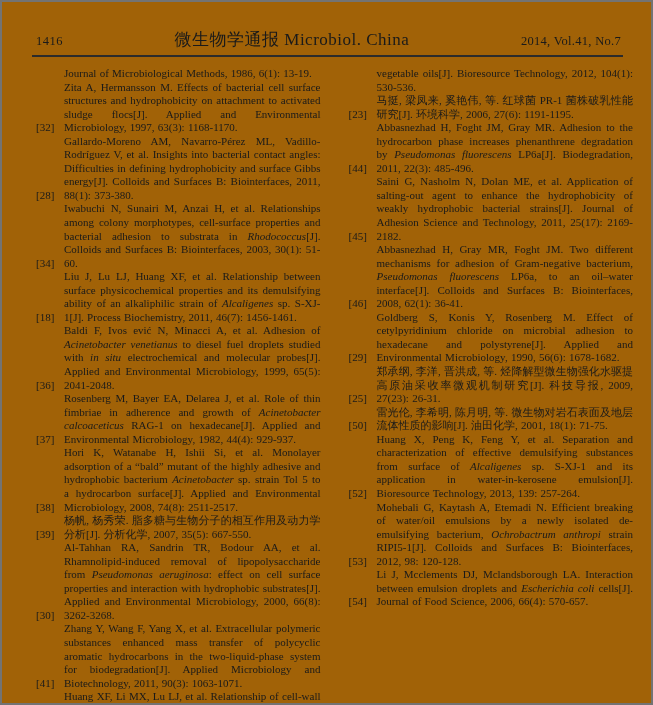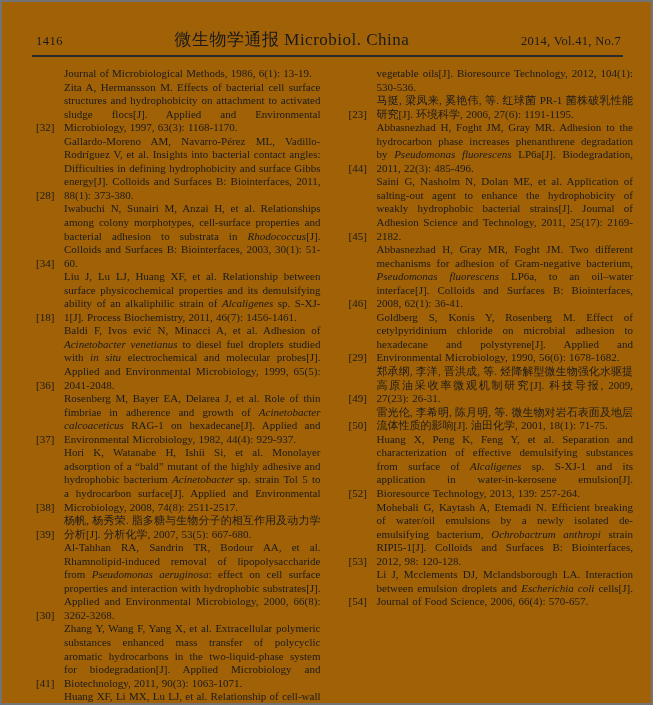--- a/index.html
+++ b/index.html
@@ -99,21 +99,21 @@
         <div class="ref-entry">
           <span class="ref-num">[37]</span>
           <div class="ref-text">Rosenberg M, Bayer EA, Delarea J, et al. Role of thin fimbriae in adherence and growth of <i>Acinetobacter calcoaceticus</i> RAG-1 on hexadecane[J]. Applied and Environmental Microbiology, 1982, 44(4): 929-937.</div>
         </div>
         <div class="ref-entry">
           <span class="ref-num">[38]</span>
           <div class="ref-text">Hori K, Watanabe H, Ishii Si, et al. Monolayer adsorption of a “bald” mutant of the highly adhesive and hydrophobic bacterium <i>Acinetobacter</i> sp. strain Tol 5 to a hydrocarbon surface[J]. Applied and Environmental Microbiology, 2008, 74(8): 2511-2517.</div>
         </div>
         <div class="ref-entry">
           <span class="ref-num">[39]</span>
-          <div class="ref-text">杨帆, 杨秀荣. 脂多糖与生物分子的相互作用及动力学分析[J]. 分析化学, 2007, 53(5): 667-680.</div>
+          <div class="ref-text">杨帆, 杨秀荣. 脂多糖与生物分子的相互作用及动力学分析[J]. 分析化学, 2007, 35(5): 667-550.</div>
         </div>
         <div class="ref-entry">
           <span class="ref-num">[30]</span>
           <div class="ref-text">Al-Tahhan RA, Sandrin TR, Bodour AA, et al. Rhamnolipid-induced removal of lipopolysaccharide from <i>Pseudomonas aeruginosa</i>: effect on cell surface properties and interaction with hydrophobic substrates[J]. Applied and Environmental Microbiology, 2000, 66(8): 3262-3268.</div>
         </div>
         <div class="ref-entry">
           <span class="ref-num">[41]</span>
           <div class="ref-text">Zhang Y, Wang F, Yang X, et al. Extracellular polymeric substances enhanced mass transfer of polycyclic aromatic hydrocarbons in the two-liquid-phase system for biodegradation[J]. Applied Microbiology and Biotechnology, 2011, 90(3): 1063-1071.</div>
         </div>
         <div class="ref-entry">
@@ -140,21 +140,21 @@
         </div>
         <div class="ref-entry">
           <span class="ref-num">[46]</span>
           <div class="ref-text">Abbasnezhad H, Gray MR, Foght JM. Two different mechanisms for adhesion of Gram-negative bacterium, <i>Pseudomonas fluorescens</i> LP6a, to an oil–water interface[J]. Colloids and Surfaces B: Biointerfaces, 2008, 62(1): 36-41.</div>
         </div>
         <div class="ref-entry">
           <span class="ref-num">[29]</span>
           <div class="ref-text">Goldberg S, Konis Y, Rosenberg M. Effect of cetylpyridinium chloride on microbial adhesion to hexadecane and polystyrene[J]. Applied and Environmental Microbiology, 1990, 56(6): 1678-1682.</div>
         </div>
         <div class="ref-entry">
-          <span class="ref-num">[49]</span>
+          <span class="ref-num">[25]</span>
           <div class="ref-text">郑承纲, 李洋, 晋洪成, 等. 烃降解型微生物强化水驱提高原油采收率微观机制研究[J]. 科技导报, 2009, 27(23): 26-31.</div>
         </div>
         <div class="ref-entry">
           <span class="ref-num">[50]</span>
           <div class="ref-text">雷光伦, 李希明, 陈月明, 等. 微生物对岩石表面及地层流体性质的影响[J]. 油田化学, 2001, 18(1): 71-75.</div>
         </div>
         <div class="ref-entry">
           <span class="ref-num">[52]</span>
           <div class="ref-text">Huang X, Peng K, Feng Y, et al. Separation and characterization of effective demulsifying substances from surface of <i>Alcaligenes</i> sp. S-XJ-1 and its application in water-in-kerosene emulsion[J]. Bioresource Technology, 2013, 139: 257-264.</div>
         </div>

